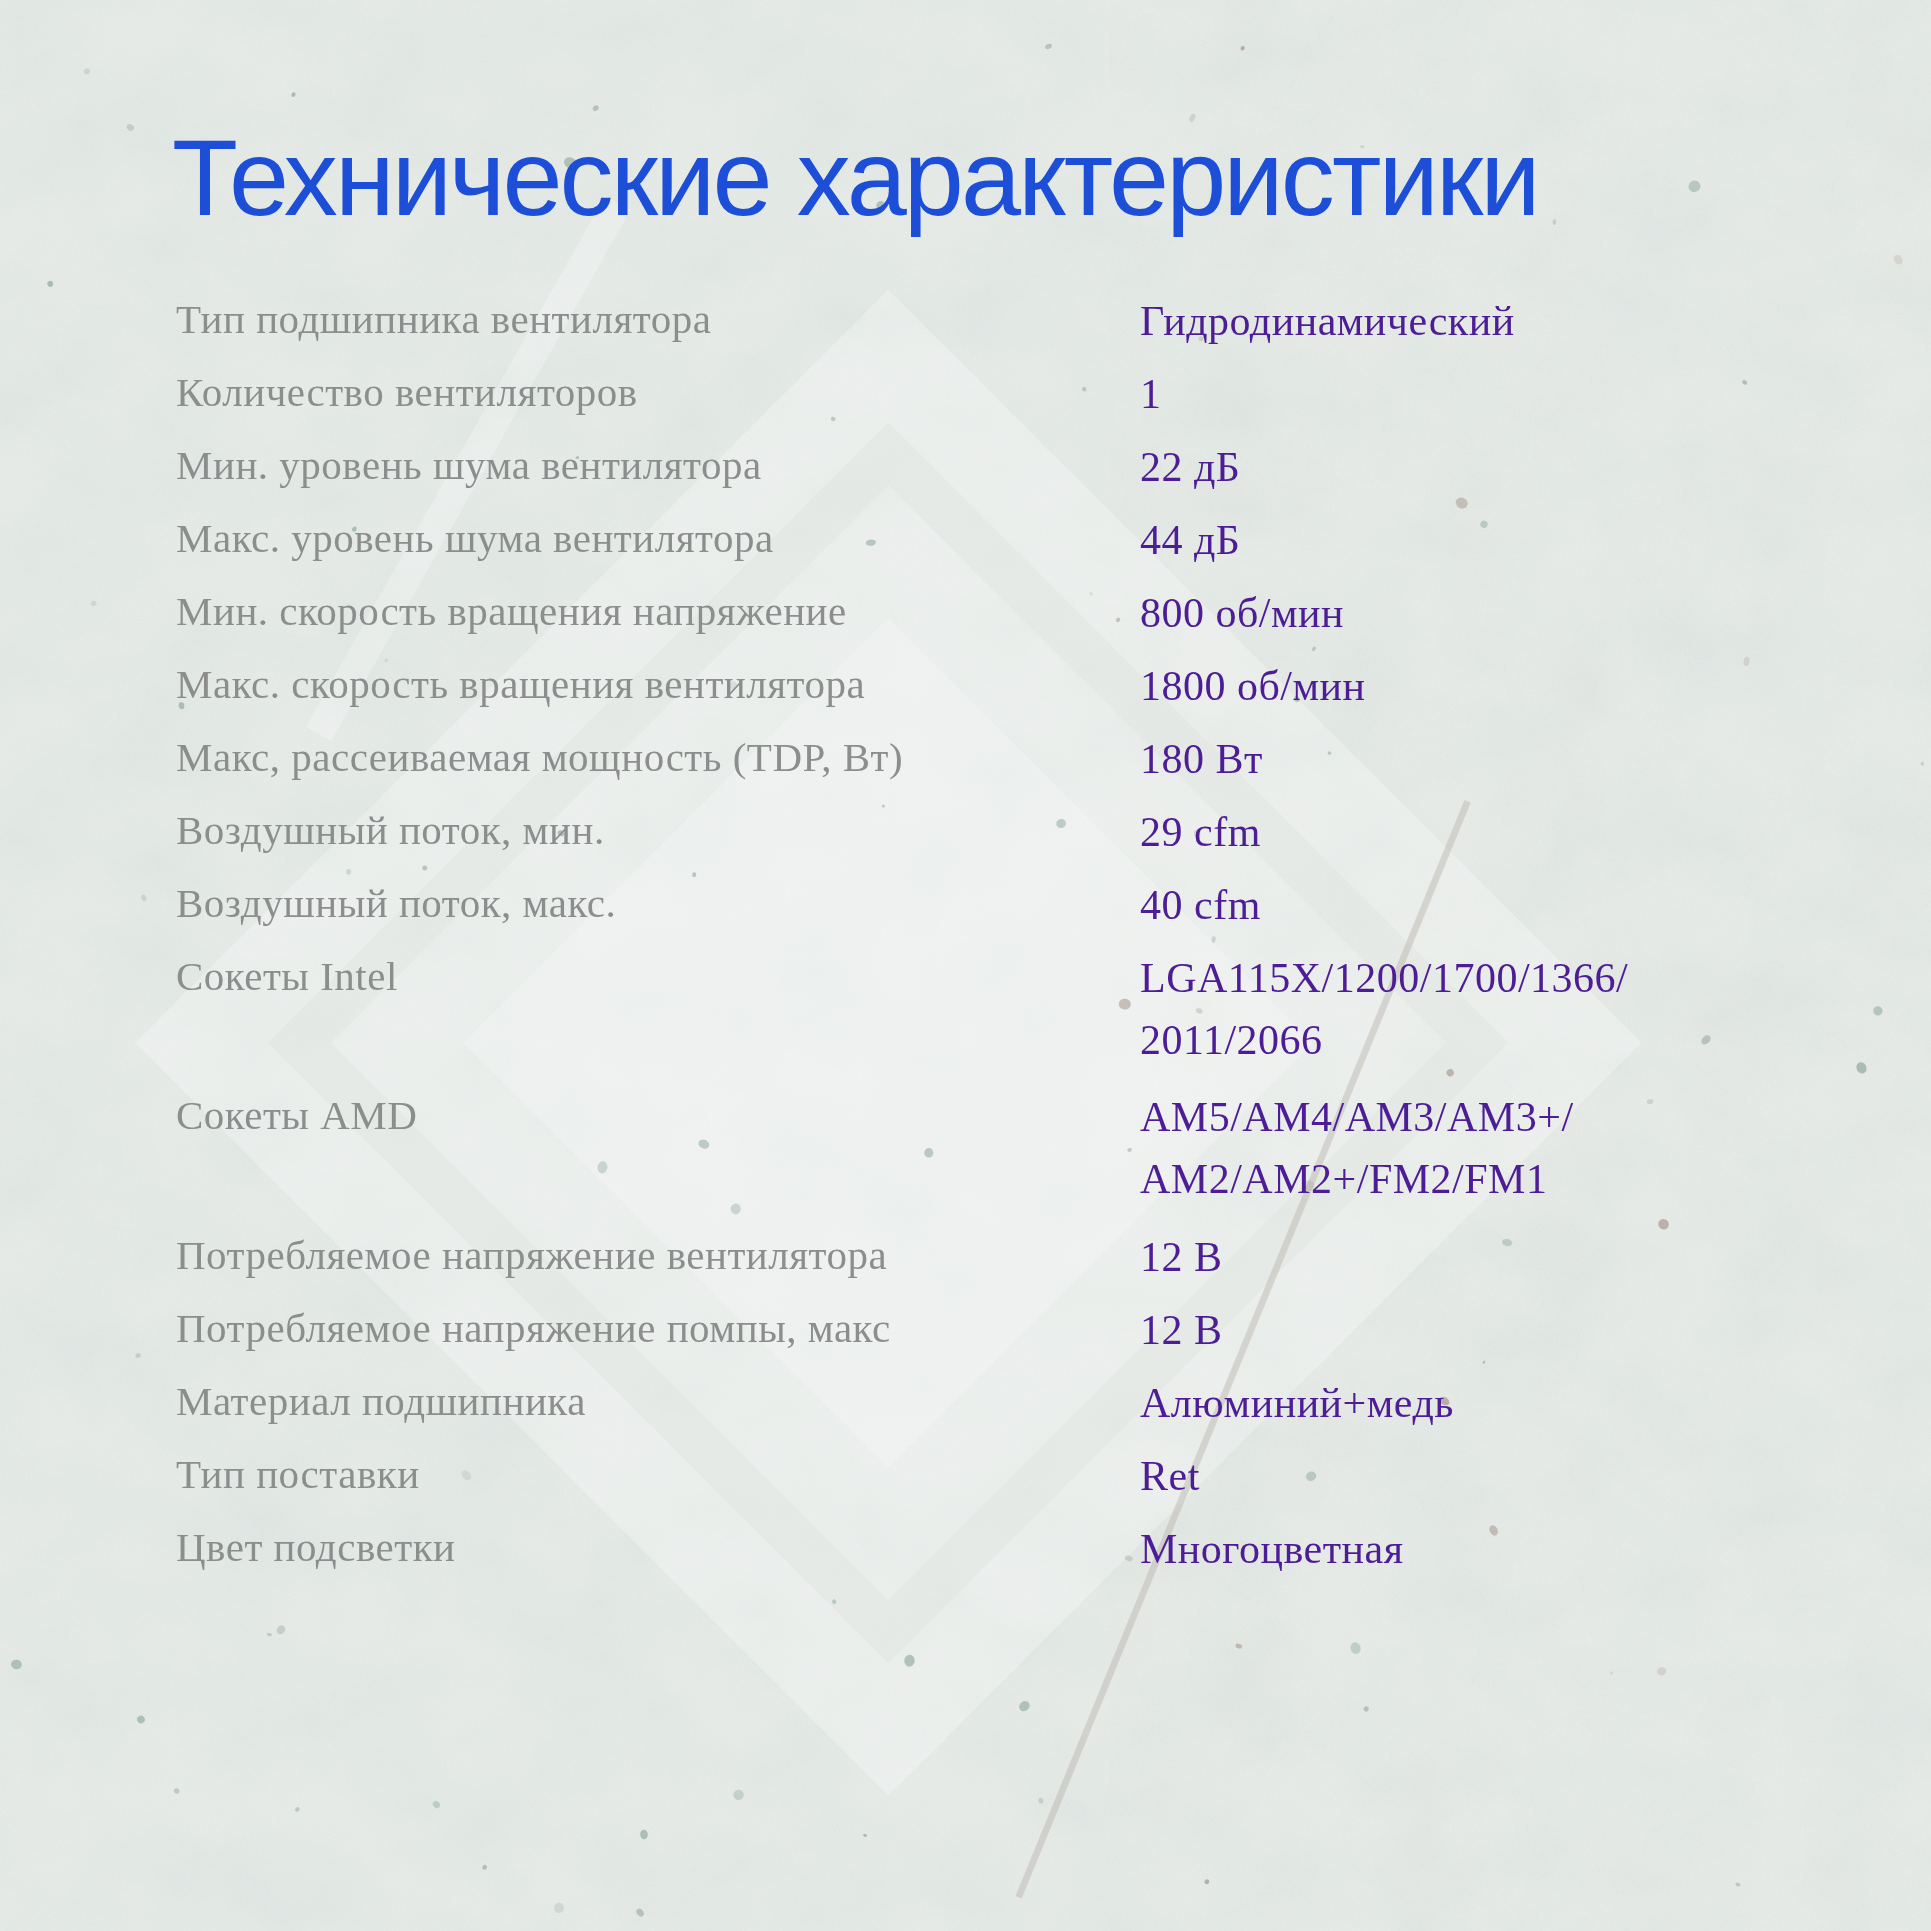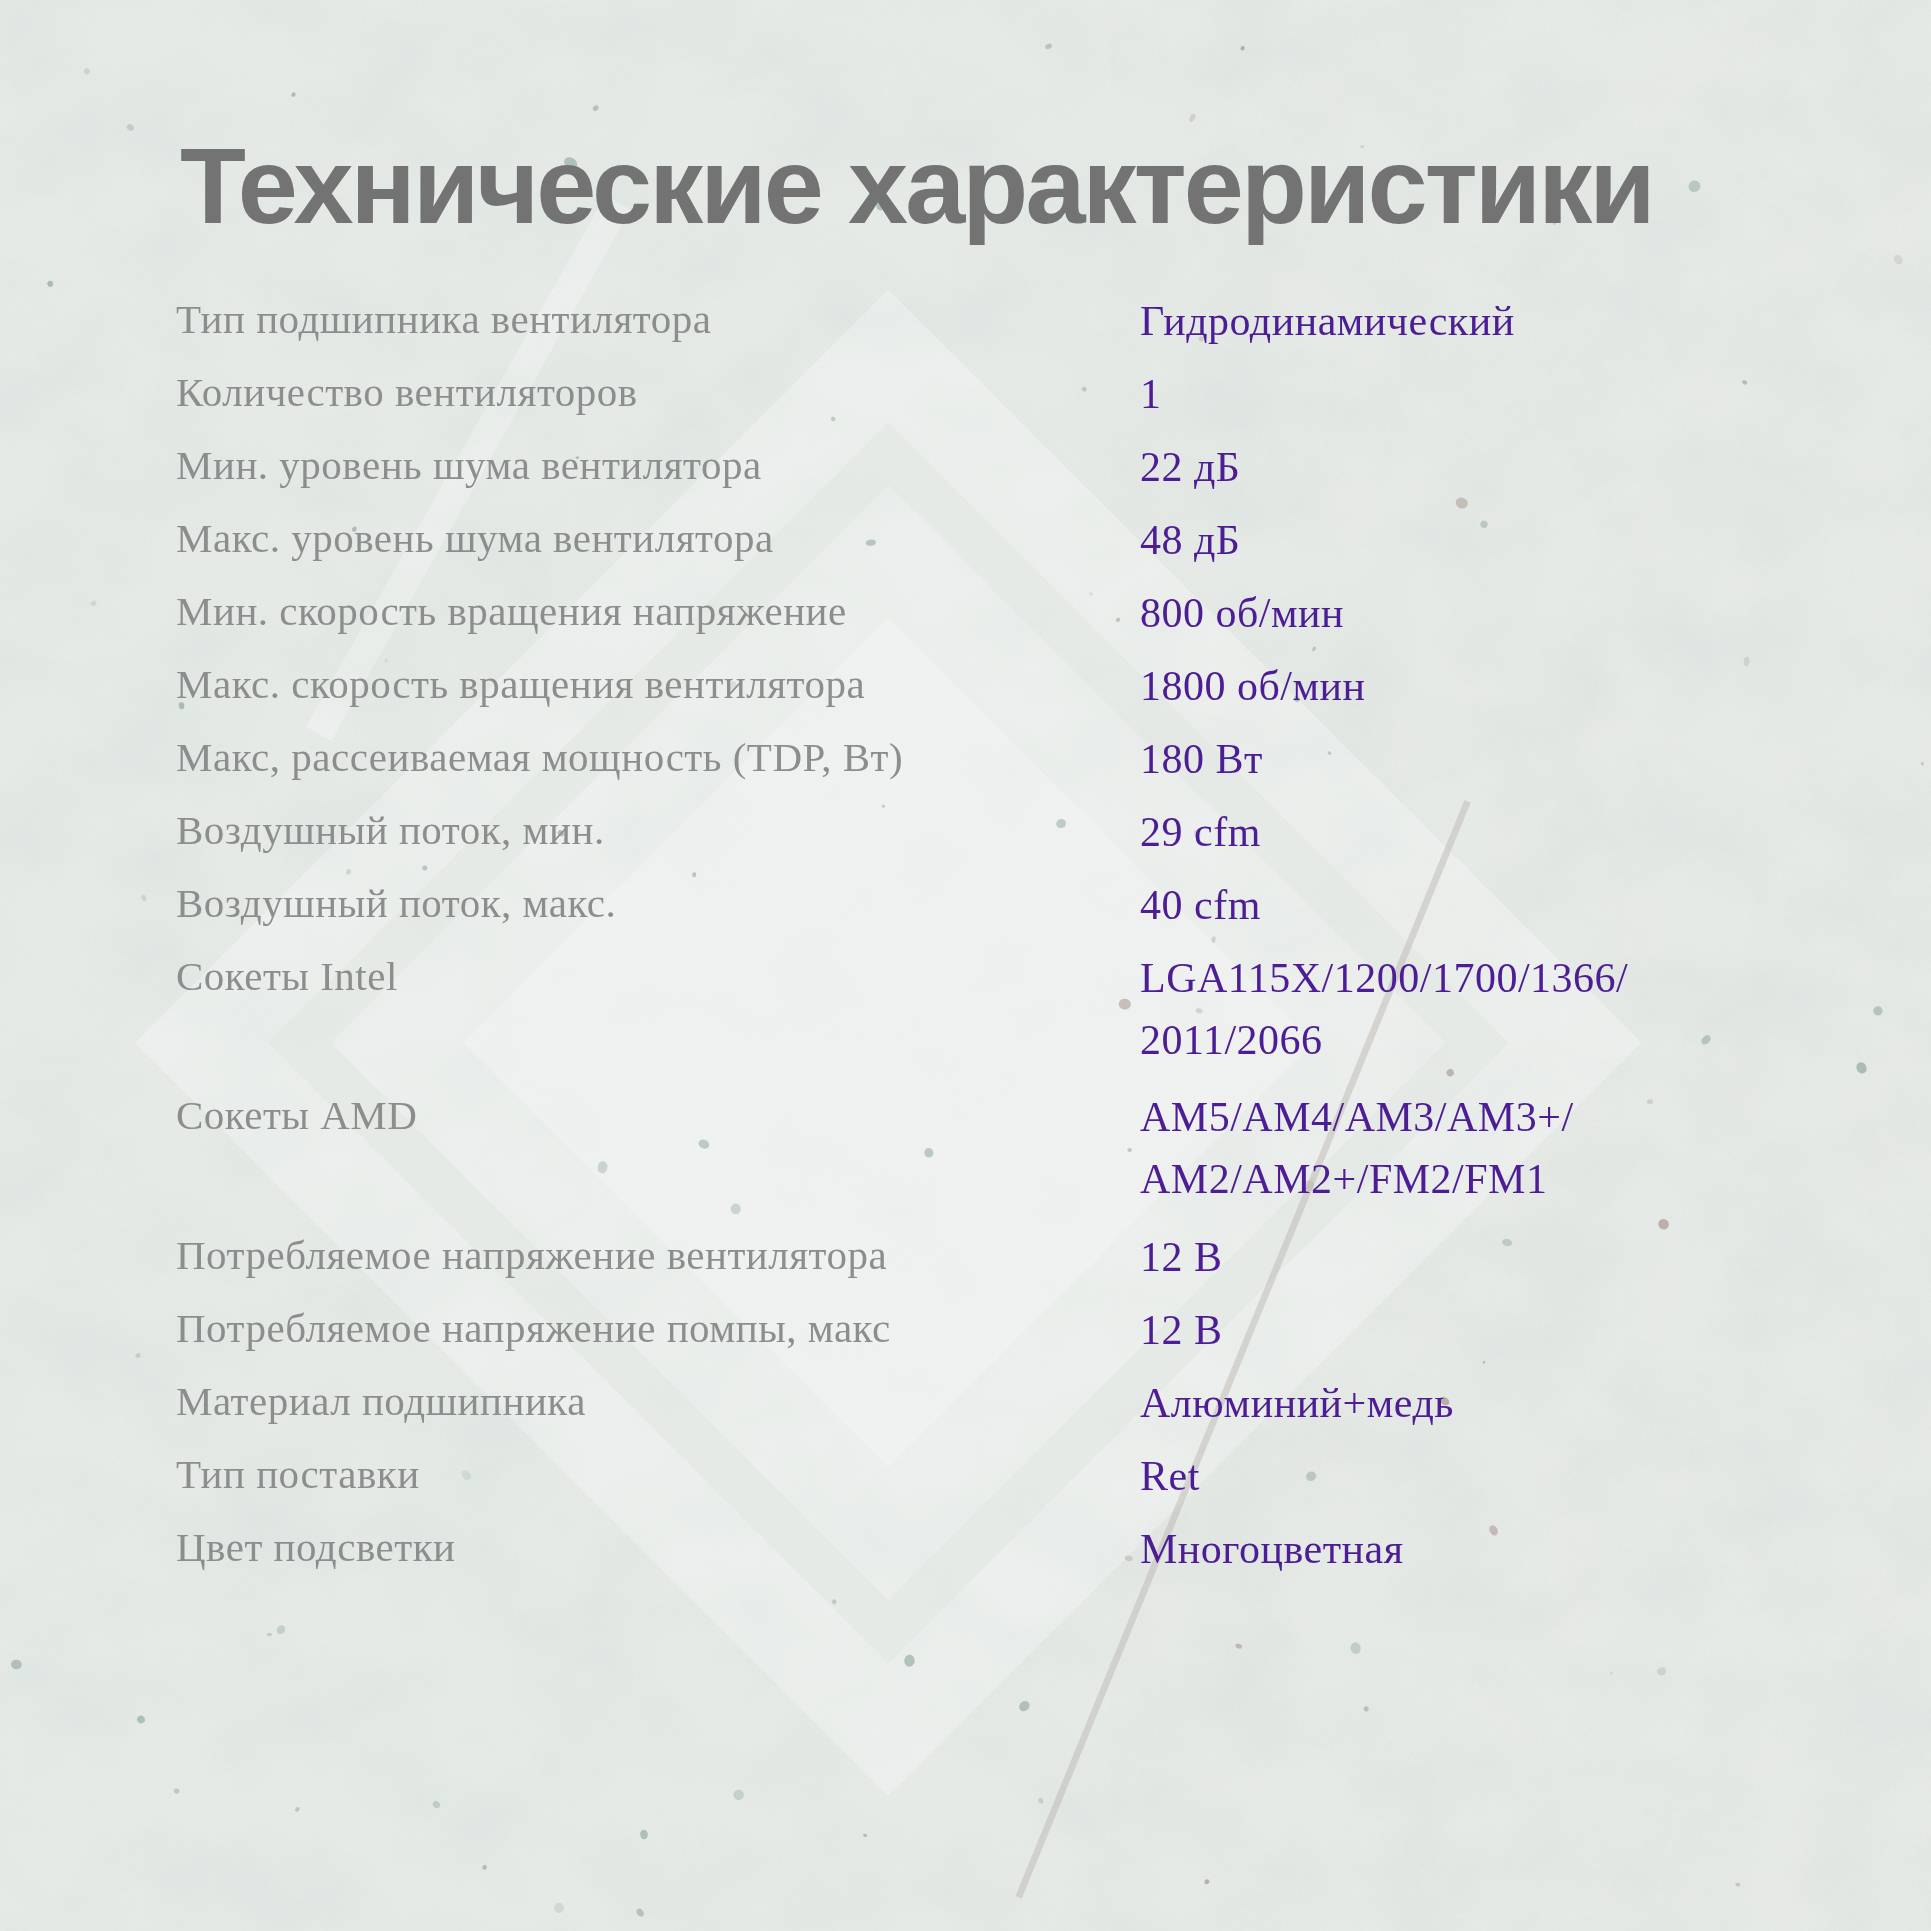--- a/index.html
+++ b/index.html
@@ -9,23 +9,23 @@
     width:1931px;height:1931px;
     overflow:hidden;
     background:linear-gradient(100deg,#e2e8e5 0%,#e6eae7 42%,#eaebe8 58%,#efeceа 78%,#f1eeec 100%);
     background-color:#e7ebe8;
     font-family:"Liberation Sans","DejaVu Sans",sans-serif;
   }
   
   .texture-svg{position:absolute;left:0;top:0;width:1931px;height:1931px;display:block;}
   
   .page-title{
-    position:absolute;left:172px;top:124px;margin:8px;
-    font-size:108px;line-height:1.0;font-weight:700;
-    letter-spacing:-2.9px;color:#737373;white-space:nowrap;
+    position:absolute;left:172px;top:124px;margin:0;
+    font-size:108px;line-height:1.0;font-weight:400;
+    letter-spacing:-2.9px;color:#1d4ed8;white-space:nowrap;
   }
   
   .spec-table{
     position:absolute;left:176px;top:290px;width:1641px;
     display:flex;flex-direction:column;
   }
   .row{display:flex;align-items:flex-start;min-height:73px;font-family:Liberation Serif, serif;}
   .row.tall{margin-bottom:15.4px;}
   .label{
     flex:0 0 964px;width:964px;
@@ -177,21 +177,21 @@
       <div class="row">
       <div class="label">Количество вентиляторов</div>
       <div class="value">1</div>
     </div>
       <div class="row">
       <div class="label">Мин. уровень шума вентилятора</div>
       <div class="value">22 дБ</div>
     </div>
       <div class="row">
       <div class="label">Макс. уровень шума вентилятора</div>
-      <div class="value">48 дБ</div>
+      <div class="value">44 дБ</div>
     </div>
       <div class="row">
       <div class="label">Мин. скорость вращения напряжение</div>
       <div class="value">800 об/мин</div>
     </div>
       <div class="row">
       <div class="label">Макс. скорость вращения вентилятора</div>
       <div class="value">1800 об/мин</div>
     </div>
       <div class="row">

